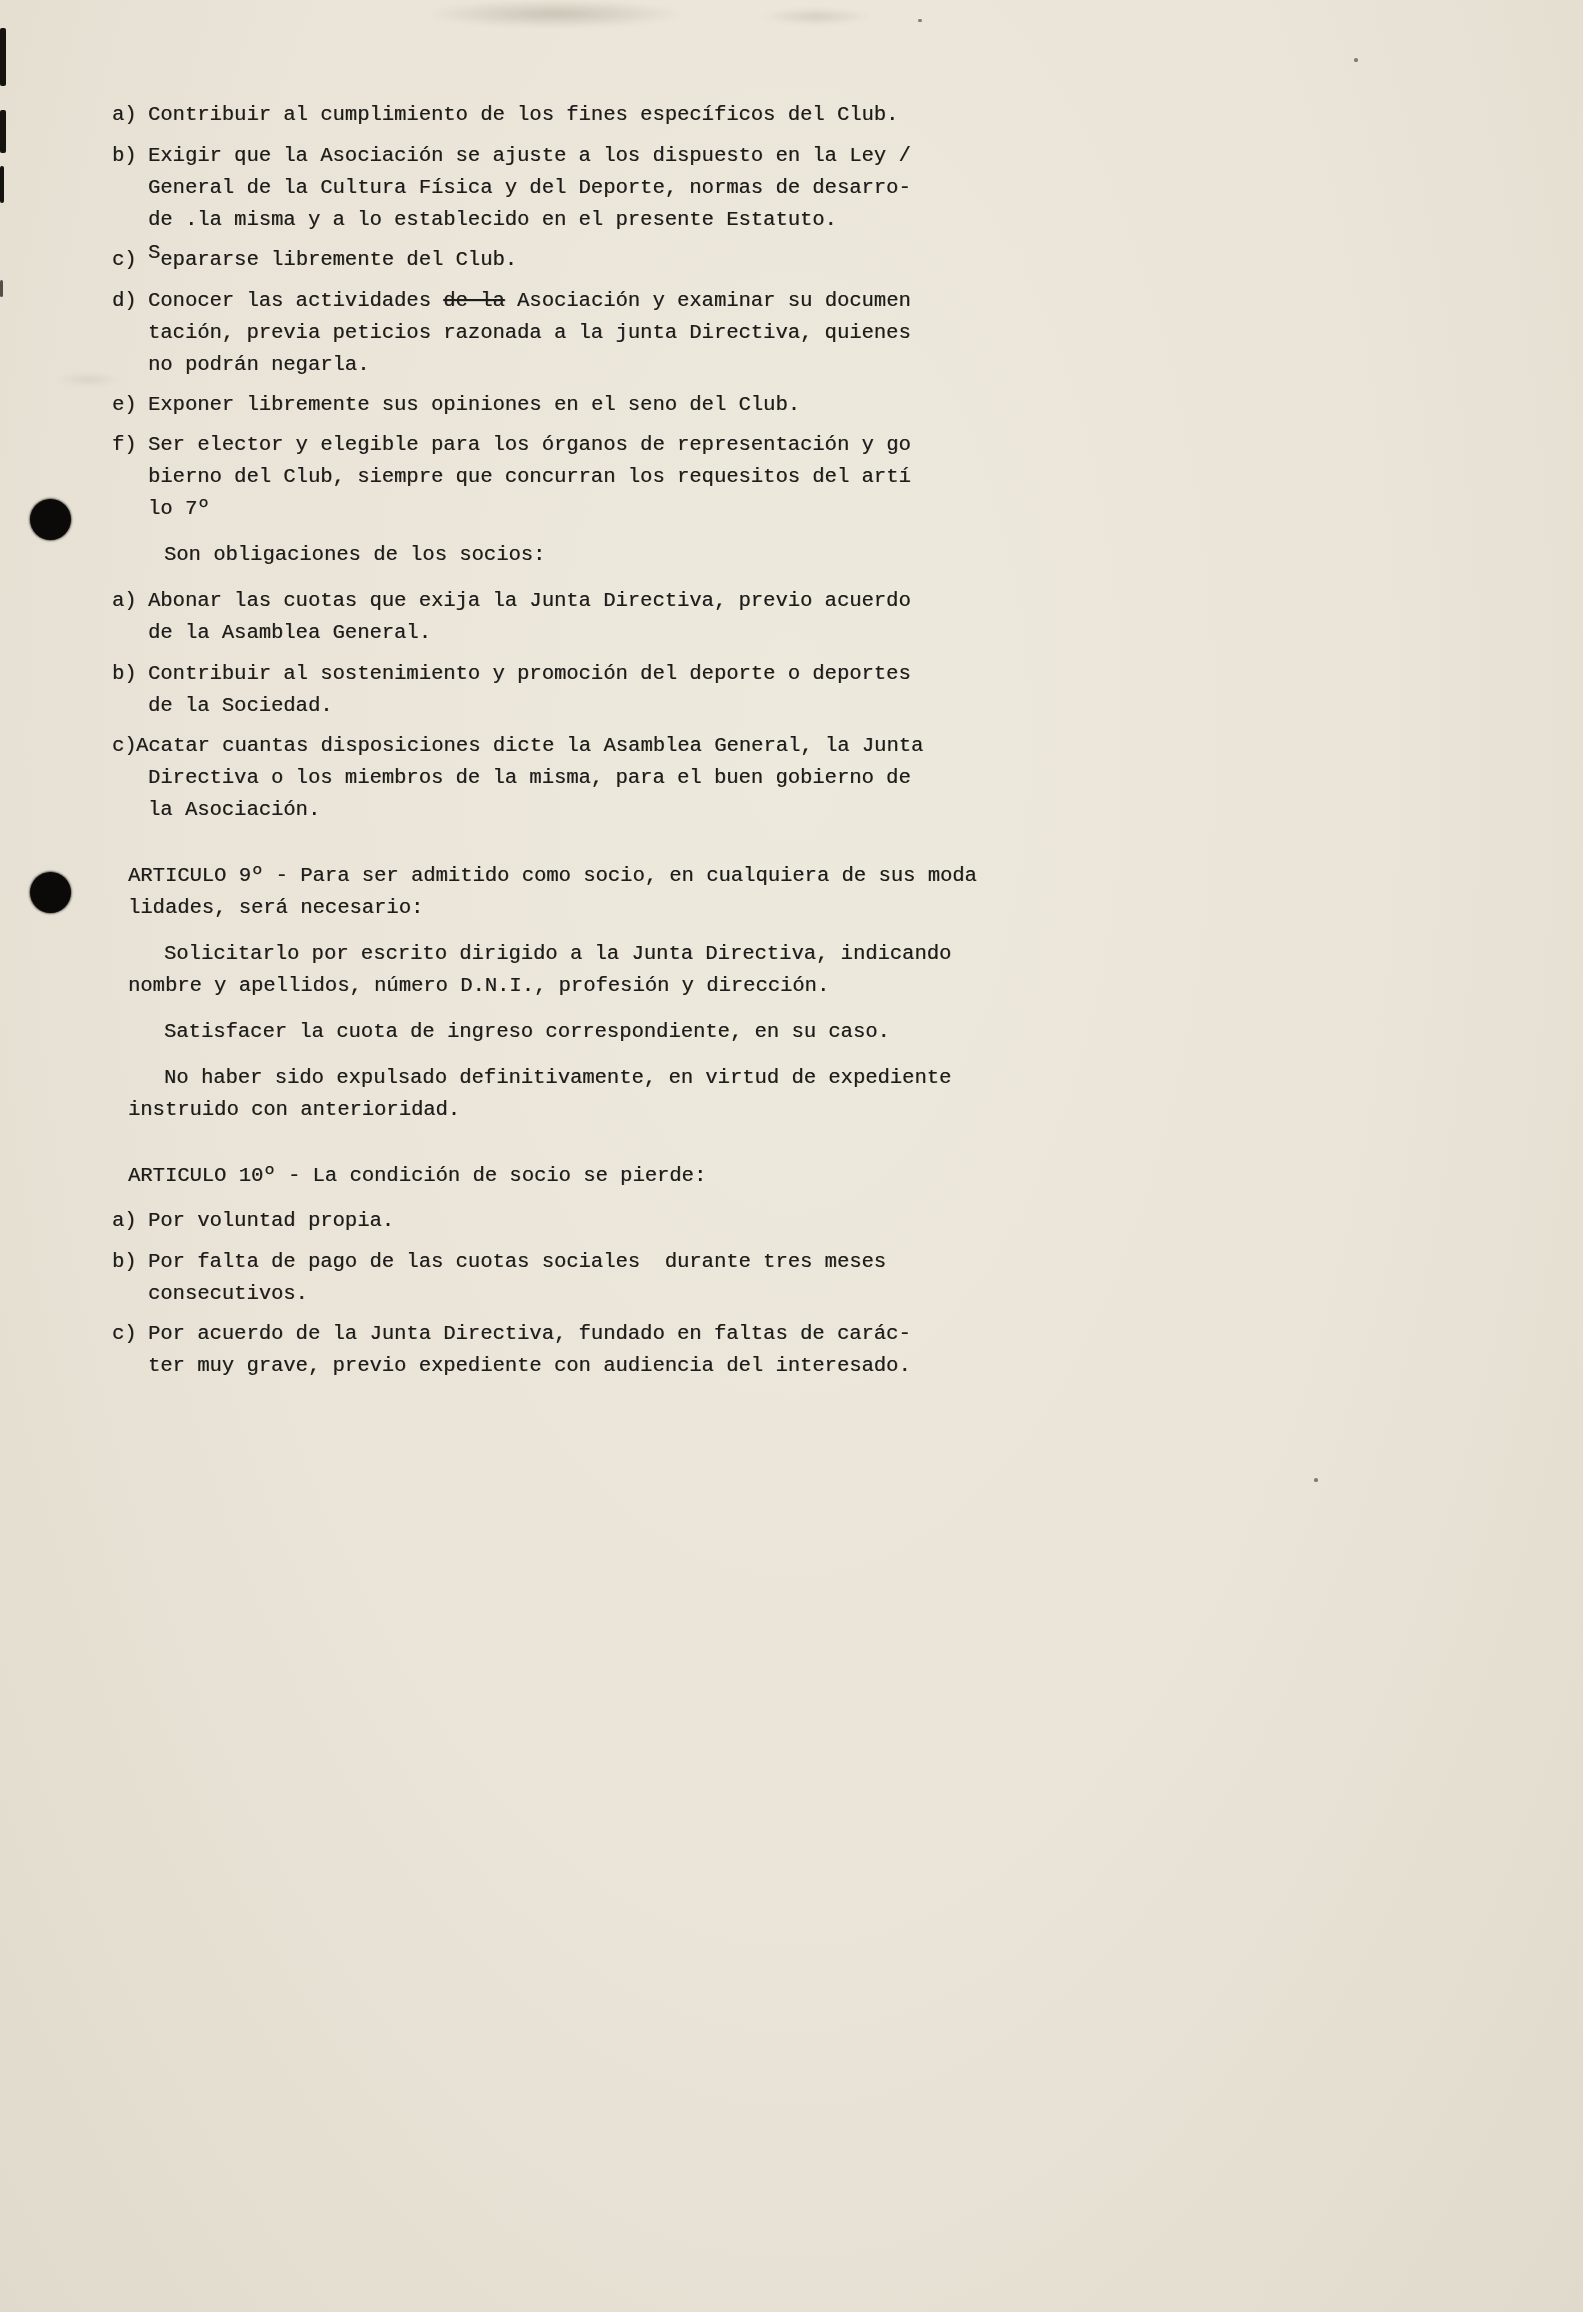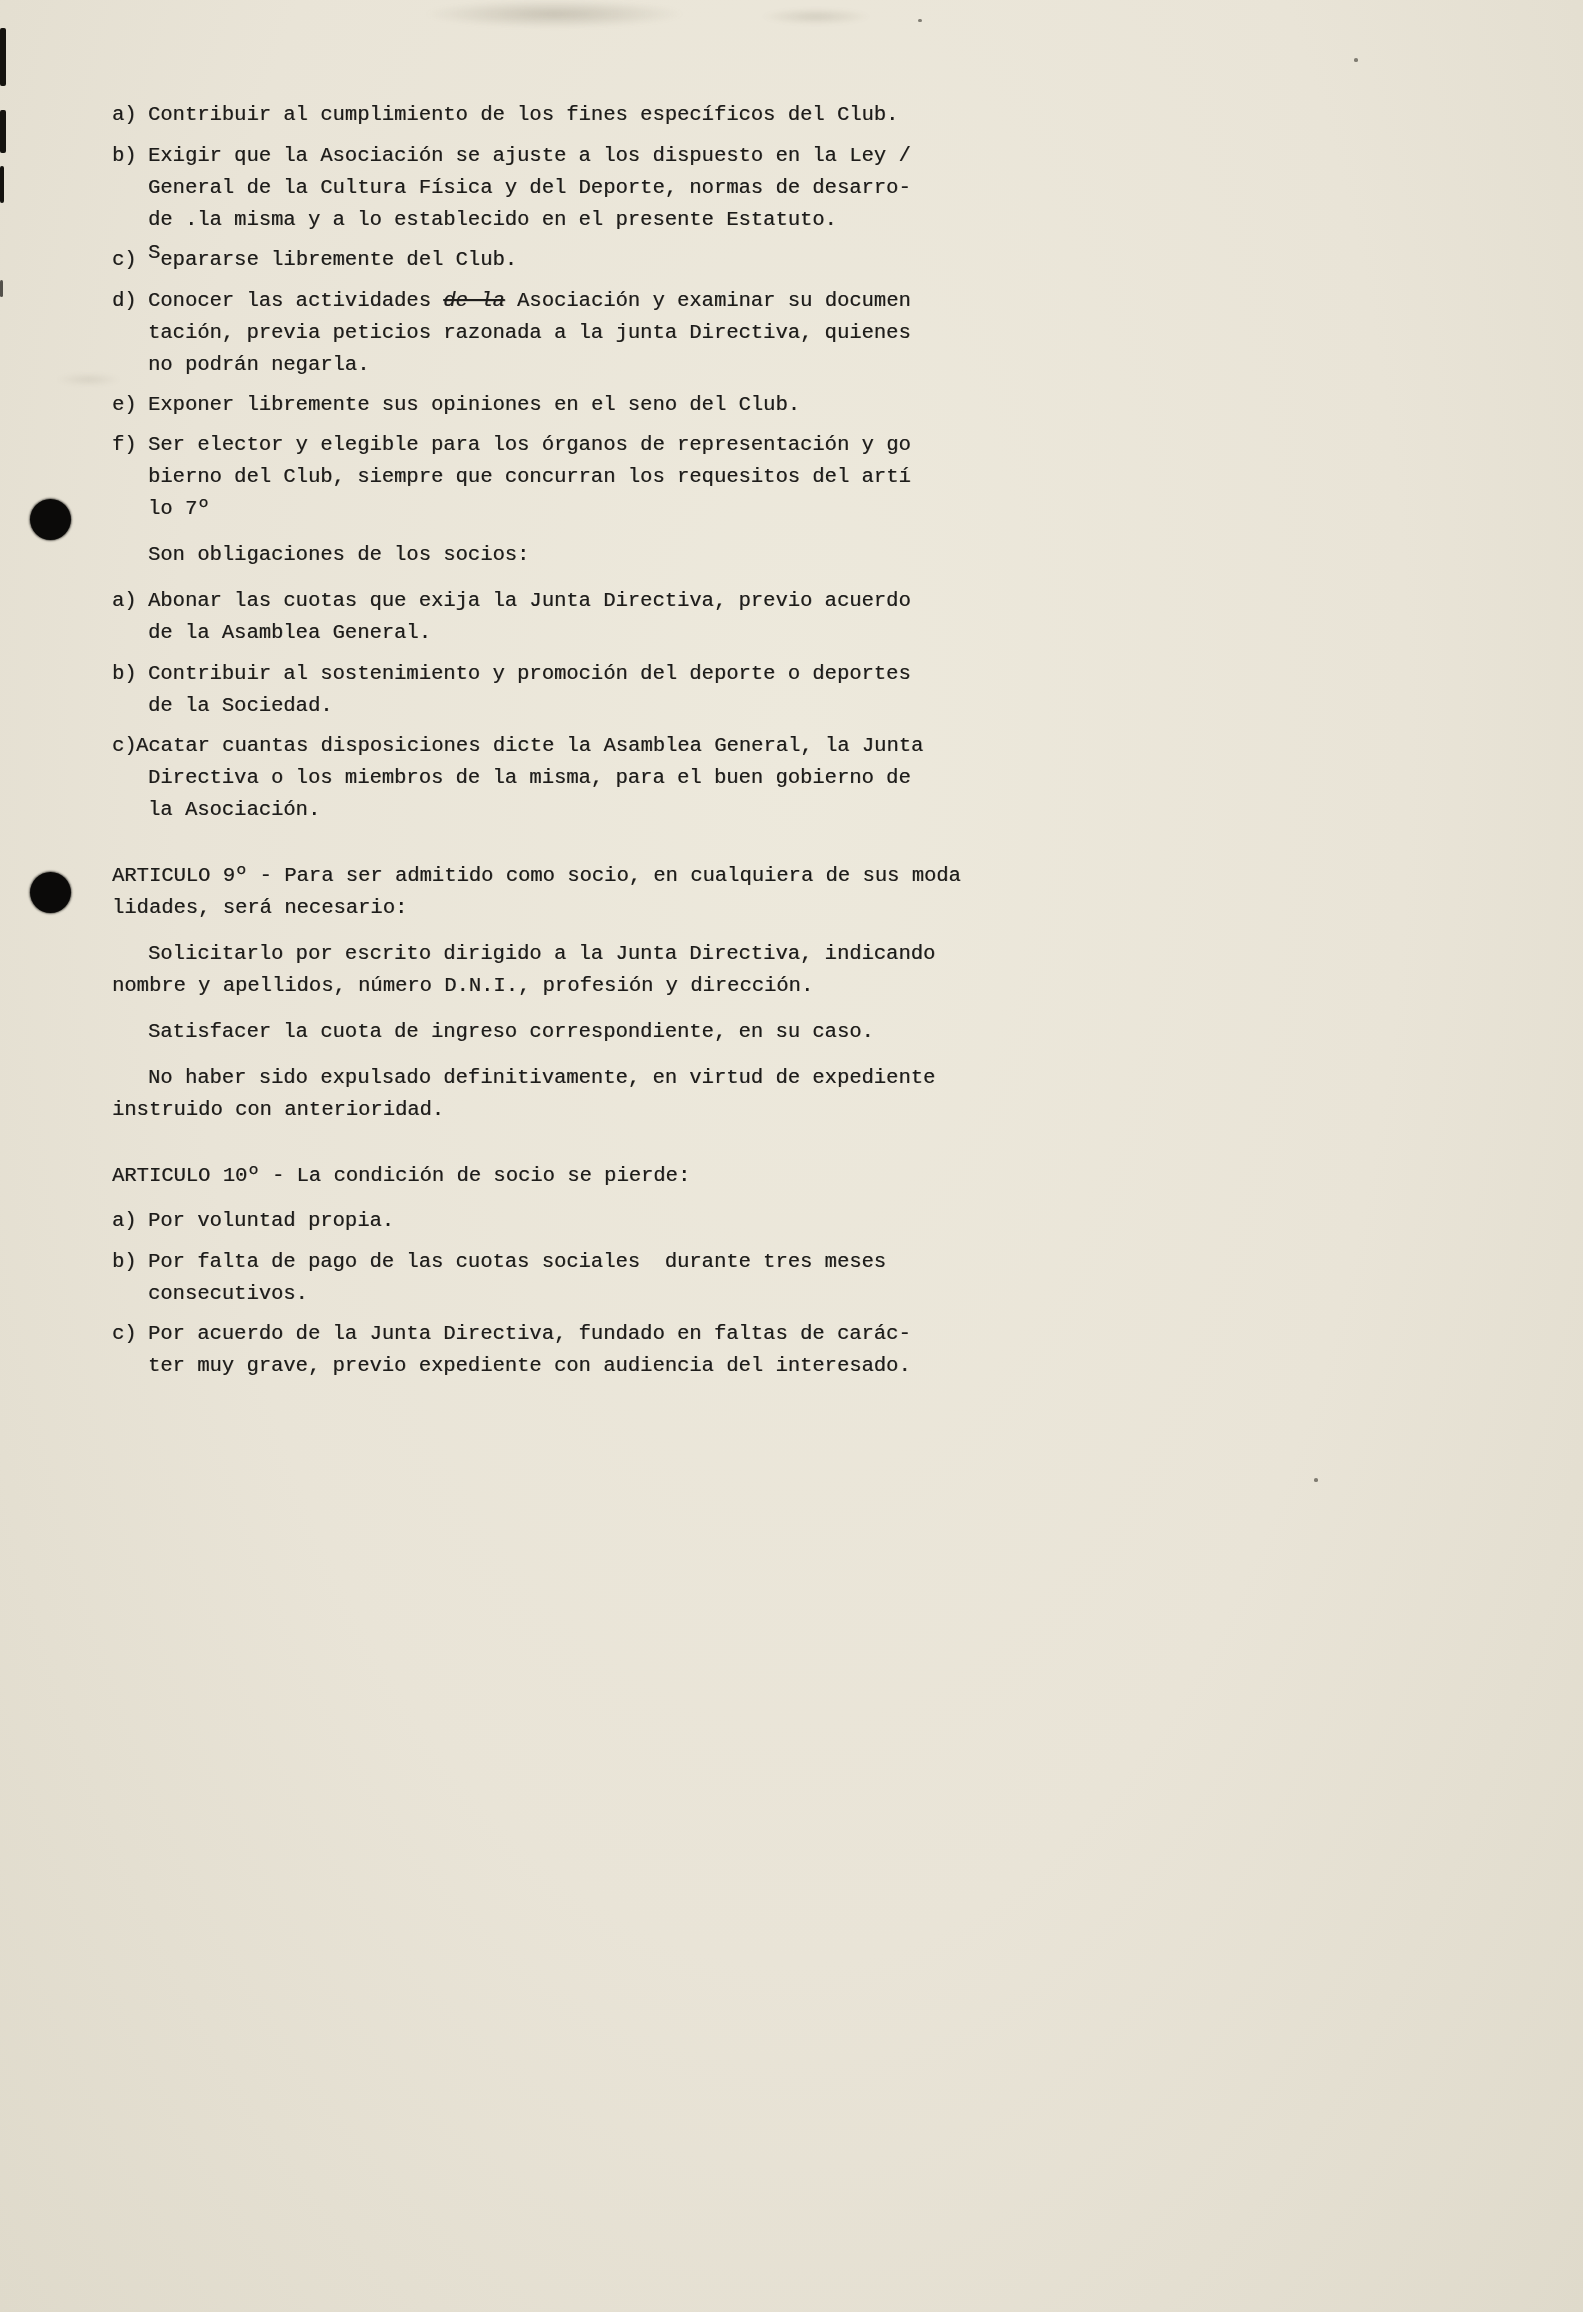--- a/index.html
+++ b/index.html
@@ -20,26 +20,26 @@
     white-space:pre;
     text-shadow: 0.5px 0.3px 0 rgba(29,28,26,0.55);
   }
 
   .line { min-height:32px; }
 
   .item { display:flex; margin:8.4px 0; }
   .marker { flex:0 0 36px; width:36px; }
   .item.tight .lines .line:first-child { text-indent:-12px; }
 
-  .para { margin:14px 0; }
+  .para { margin:14px 16px; }
   .para.section { margin-top:34px; margin-bottom:13px; }
   .line.fi { text-indent:36px; }
 
   .u { text-underline-offset:4.7px; text-decoration-thickness:1.9px; }
-  .s { text-decoration: line-through; text-decoration-thickness:1.9px;font-style:italic; }
+  .s { text-decoration: line-through; text-decoration-thickness:1.9px; }
   .sup { position:relative; top:-7.5px; }
 
   .hole {
     position:absolute; left:30px; width:41px; height:41px;
     border-radius:50%; background:#0b0a09;
     box-shadow: 0 0 1.9px 0.9px rgba(20,18,15,0.6);
   }
   .hole.h1 { top:499px; }
   .hole.h2 { top:872px; }
 

